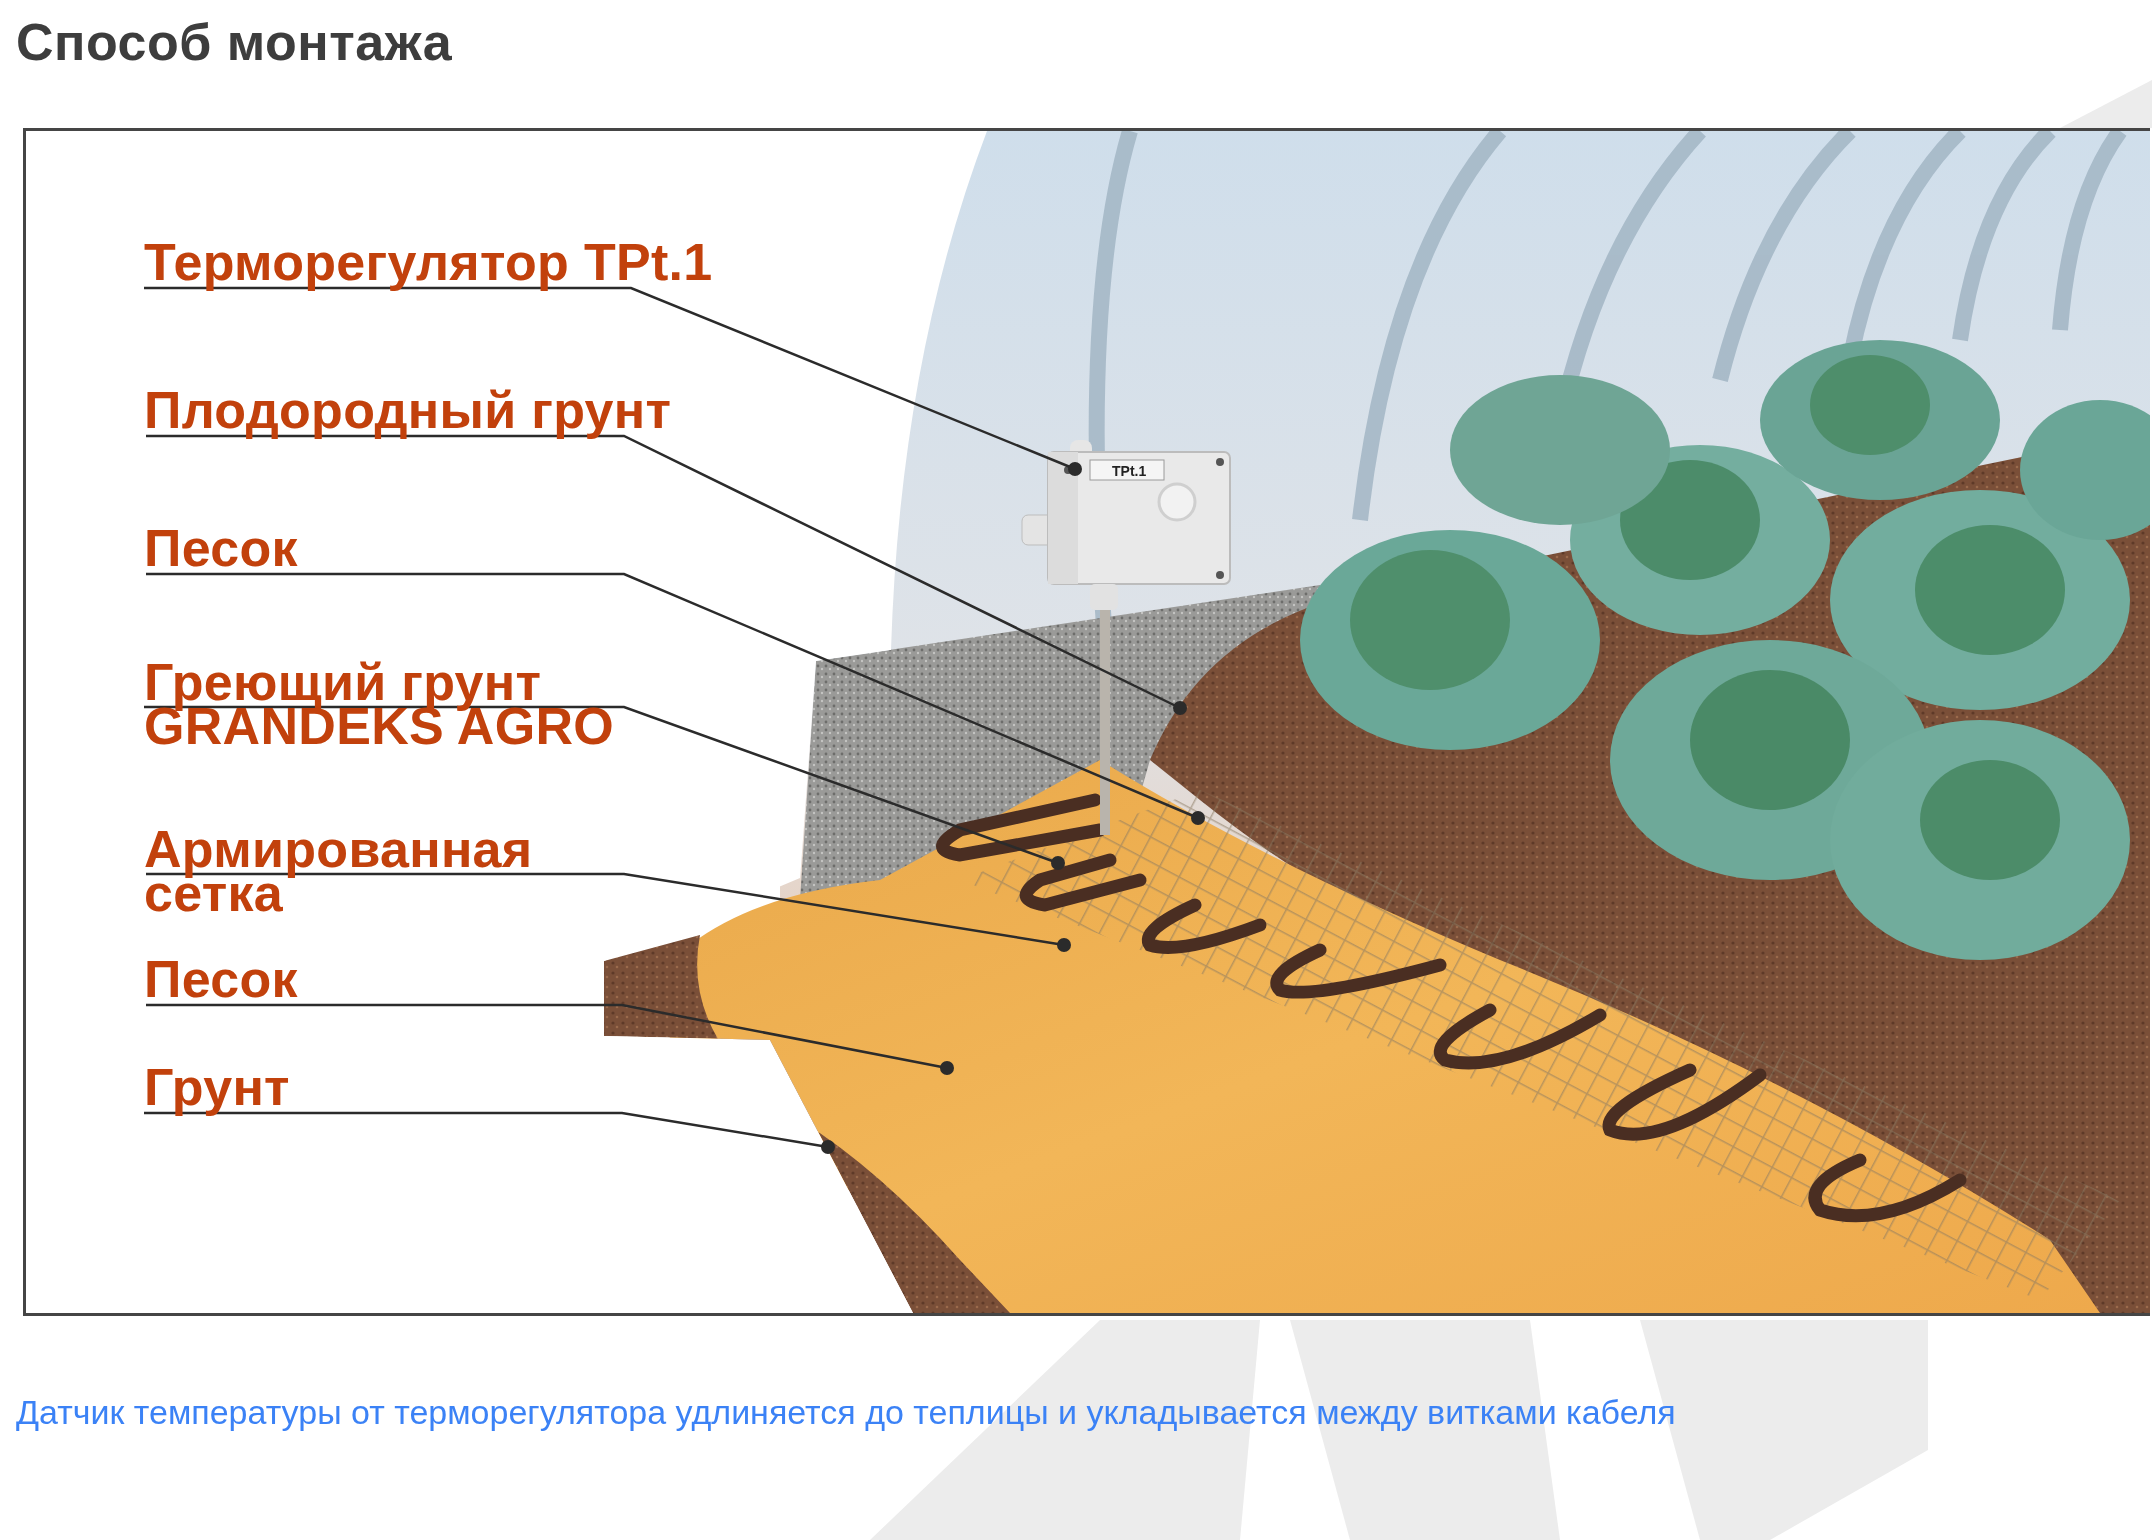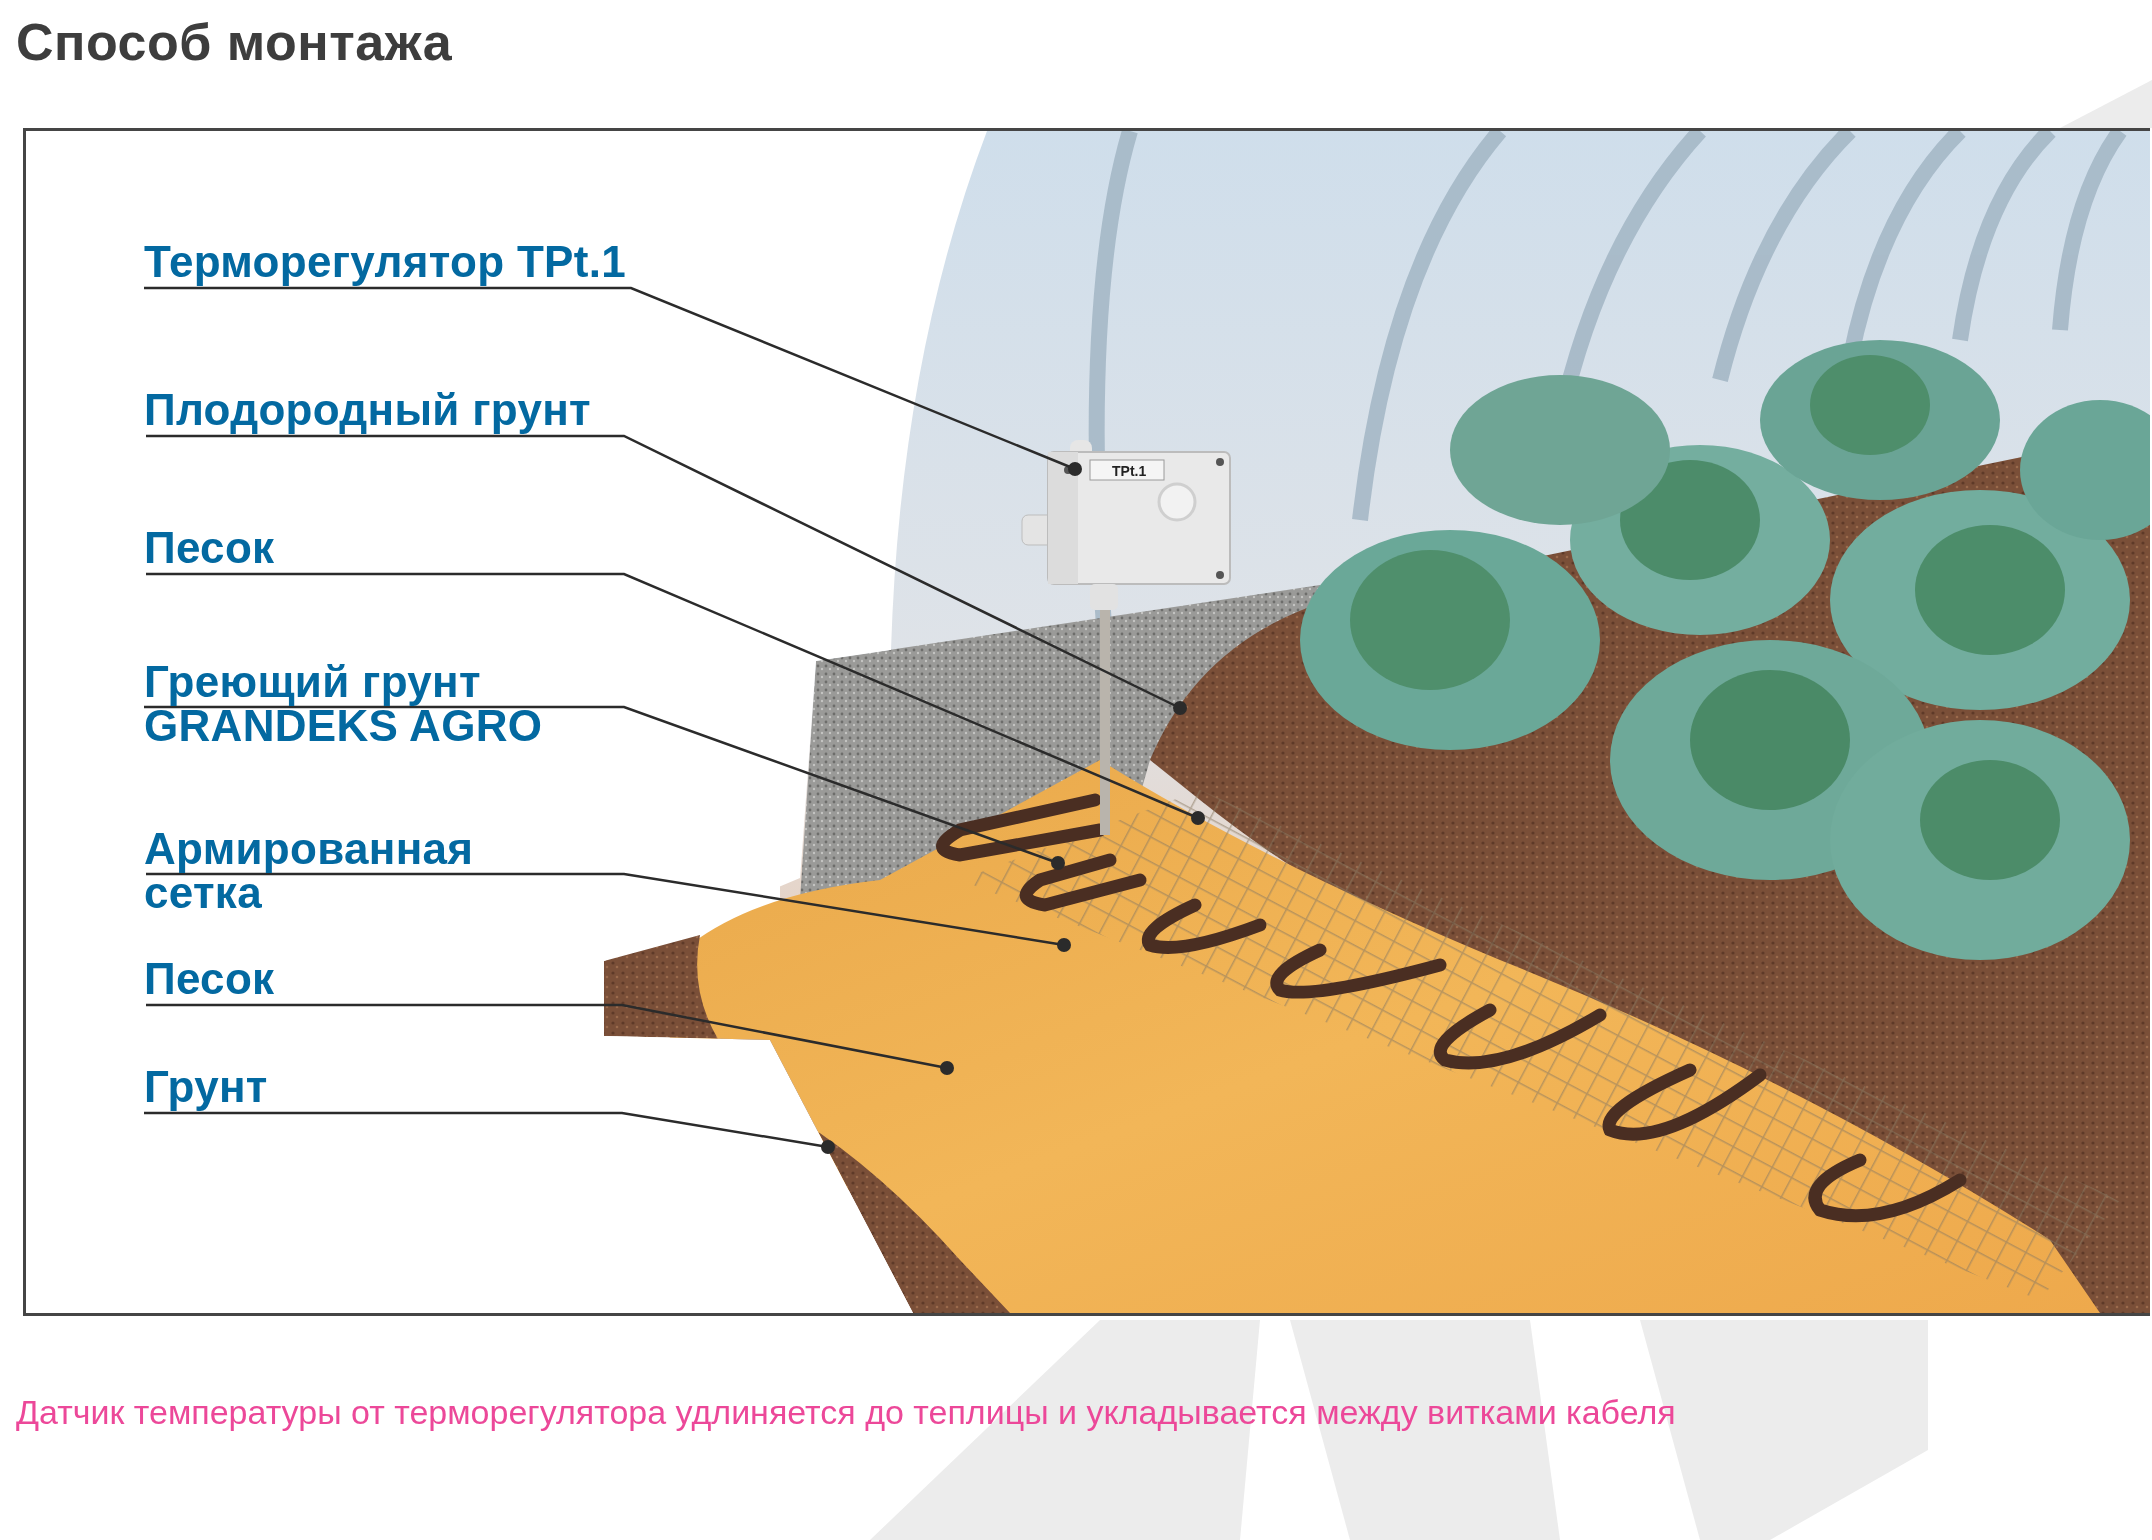--- a/index.html
+++ b/index.html
@@ -6,25 +6,25 @@
   body { width: 2152px; height: 1540px; position: relative; overflow: hidden;
          font-family: "Liberation Sans", "DejaVu Sans", sans-serif; color: #3a3a3a; }
   .watermark { position: absolute; left: 0; top: 0; width: 2152px; height: 1540px; z-index: 0; }
   .title { position: absolute; left: 16px; top: 12px; margin: 0; font-size: 52px; font-weight: 700;
            color: #3d3d3d; letter-spacing: 0.5px; z-index: 2; }
   .frame { position: absolute; left: 23px; top: 128px; width: 2127px; height: 1188px;
            border-top: 3px solid #454545; border-left: 3px solid #454545; border-bottom: 3px solid #454545;
            box-sizing: border-box; background: #ffffff; z-index: 1; }
   .scene { position: absolute; left: 0; top: 0; width: 2152px; height: 1540px; z-index: 2; pointer-events: none; }
   .leaders { position: absolute; left: 0; top: 0; width: 2152px; height: 1540px; z-index: 4; pointer-events: none; }
-  .label { position: absolute; left: 144px; z-index: 5; font-size: 44px; font-weight: 700; color: #0369a1;
+  .label { position: absolute; left: 144px; z-index: 5; font-size: 52px; font-weight: 700; color: #c2410c;
            line-height: 44px; white-space: nowrap; letter-spacing: 0.3px; }
   .label .line2 { display: block; }
   .caption { position: absolute; left: 16px; top: 1386px; width: 2136px; z-index: 5; margin: 0;
-             font-size: 34px; line-height: 52px; color: #ec4899; }
+             font-size: 34px; line-height: 52px; color: #3b82f6; }
   .caption span { display: block; white-space: nowrap; }
   .device-text { font-family: "Liberation Sans", sans-serif; font-weight: 700; }
 </style>
 </head>
 <body>
 
 <svg class="watermark" viewBox="0 0 2152 1540">
   <polygon points="1100,1320 1260,1320 1240,1540 870,1540" fill="#ececec"></polygon>
   <polygon points="1290,1320 1530,1320 1560,1540 1350,1540" fill="#ececec"></polygon>
   <polygon points="1640,1320 1928,1320 1928,1450 1770,1540 1700,1540" fill="#ececec"></polygon>

